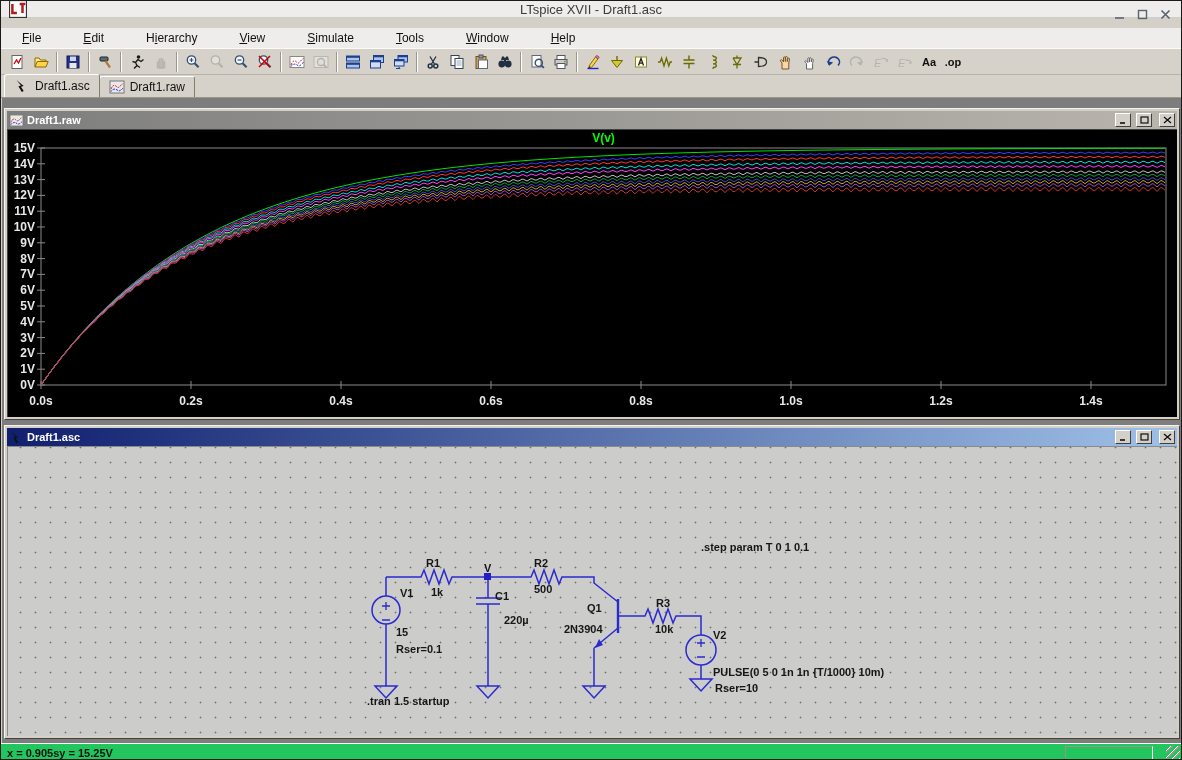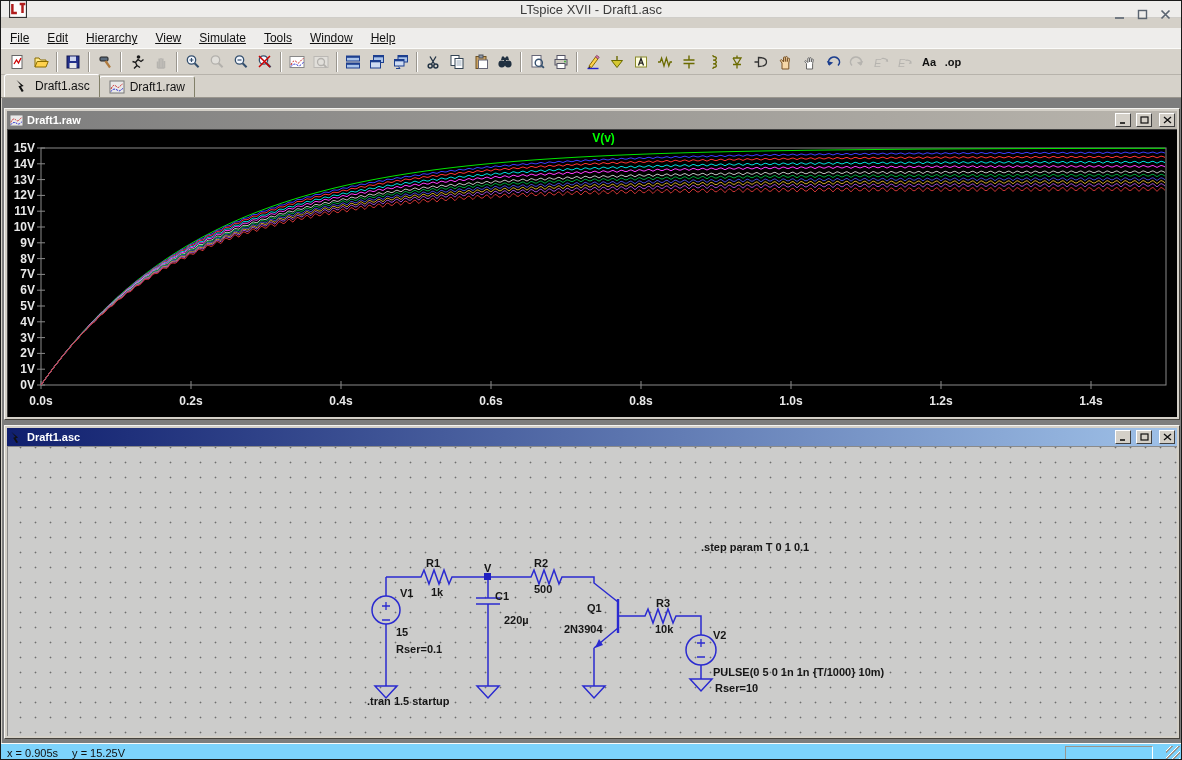--- a/index.html
+++ b/index.html
@@ -9,21 +9,21 @@
   
   .titlebar{position:absolute;left:0;top:0;width:100%;height:17px;background:#eeedeb;
             border-bottom:1px solid #cfcdc8;display:flex;align-items:center;}
   .titlebar .logo{margin-left:8px;width:18px;height:18px;}
   .titlebar .title{position:absolute;left:0;right:0;text-align:center;font-size:13px;color:#3c3c3c;}
   .win-controls{position:absolute;right:10px;top:0;height:26px;display:flex;align-items:center;gap:12px;}
   .win-glyph{width:11px;height:11px;}
   
   .menubar{position:absolute;left:0;top:27px;width:100%;height:20px;background:#eeedeb;
            display:flex;align-items:center;font-size:12px;color:#111;}
-  .menu-item{padding:2px 9px;cursor:default;text-decoration:underline;}
+  .menu-item{padding:2px 21px;cursor:default;}
   .menu-item u{text-decoration:underline;}
   
   .toolbar{position:absolute;left:0;top:47px;width:100%;height:27px;background:#d6d2ca;
            border-top:1px solid #fbfbf9;border-bottom:1px solid #b7b3ab;
            display:flex;align-items:center;padding-left:4px;}
   .tb-btn{width:24px;height:22px;display:flex;align-items:center;justify-content:center;border:1px solid transparent;}
   .tb-btn svg{width:16px;height:16px;}
   .tb-btn.disabled{filter:grayscale(1) opacity(.45);}
   .tb-sep{width:2px;height:20px;margin:0 3px;border-left:1px solid #9a968e;border-right:1px solid #ffffff;}
   .tbtxt{font-size:11px;font-weight:bold;color:#111;white-space:nowrap;}
@@ -47,24 +47,24 @@
         display:flex;align-items:center;justify-content:center;margin-left:2px;}
   .cbtn svg{width:9px;height:8px;}
   .wave-client{position:absolute;left:2px;top:20px;width:1170px;height:288px;background:#000;
                box-shadow:inset 1px 1px 0 #404040;}
   .schem-client{position:absolute;left:2px;top:20px;width:1170px;height:290px;background:#cccccb;
                 box-shadow:inset 1px 1px 0 #8a8a8a;
                 background-image:radial-gradient(circle,#6e6e6e 0.8px,transparent 1.1px);
                 background-size:15px 15px;background-position:6px 9px;}
   .schem-client svg{position:absolute;left:0;top:0;}
   
-  .statusbar{position:absolute;left:0;top:742px;width:100%;height:18px;background:#7dd3fc;
-             border-top:1px solid #fbfbf9;display:flex;align-items:center;font-size:11px;color:#111;}
+  .statusbar{position:absolute;left:0;top:742px;width:100%;height:18px;background:#22c55e;
+             border-top:1px solid #fbfbf9;display:flex;align-items:center;font-size:11px;color:#111;font-weight:bold;}
   .statusbar .sx{margin-left:6px;}
-  .statusbar .sy{margin-left:14px;}
+  .statusbar .sy{}
   .status-panel{position:absolute;right:28px;top:2px;width:88px;height:14px;
                 border:1px solid;border-color:#9a968e #fff #fff #9a968e;}
   .grip{position:absolute;right:1px;bottom:1px;width:14px;height:14px;
         background:repeating-linear-gradient(135deg,transparent 0 3px,#fff 3px 4px,#9a968e 4px 5px);}
   text{font-family:"Liberation Sans",sans-serif;}
 </style>
 </head>
 <body>
 
 <div class="app">

